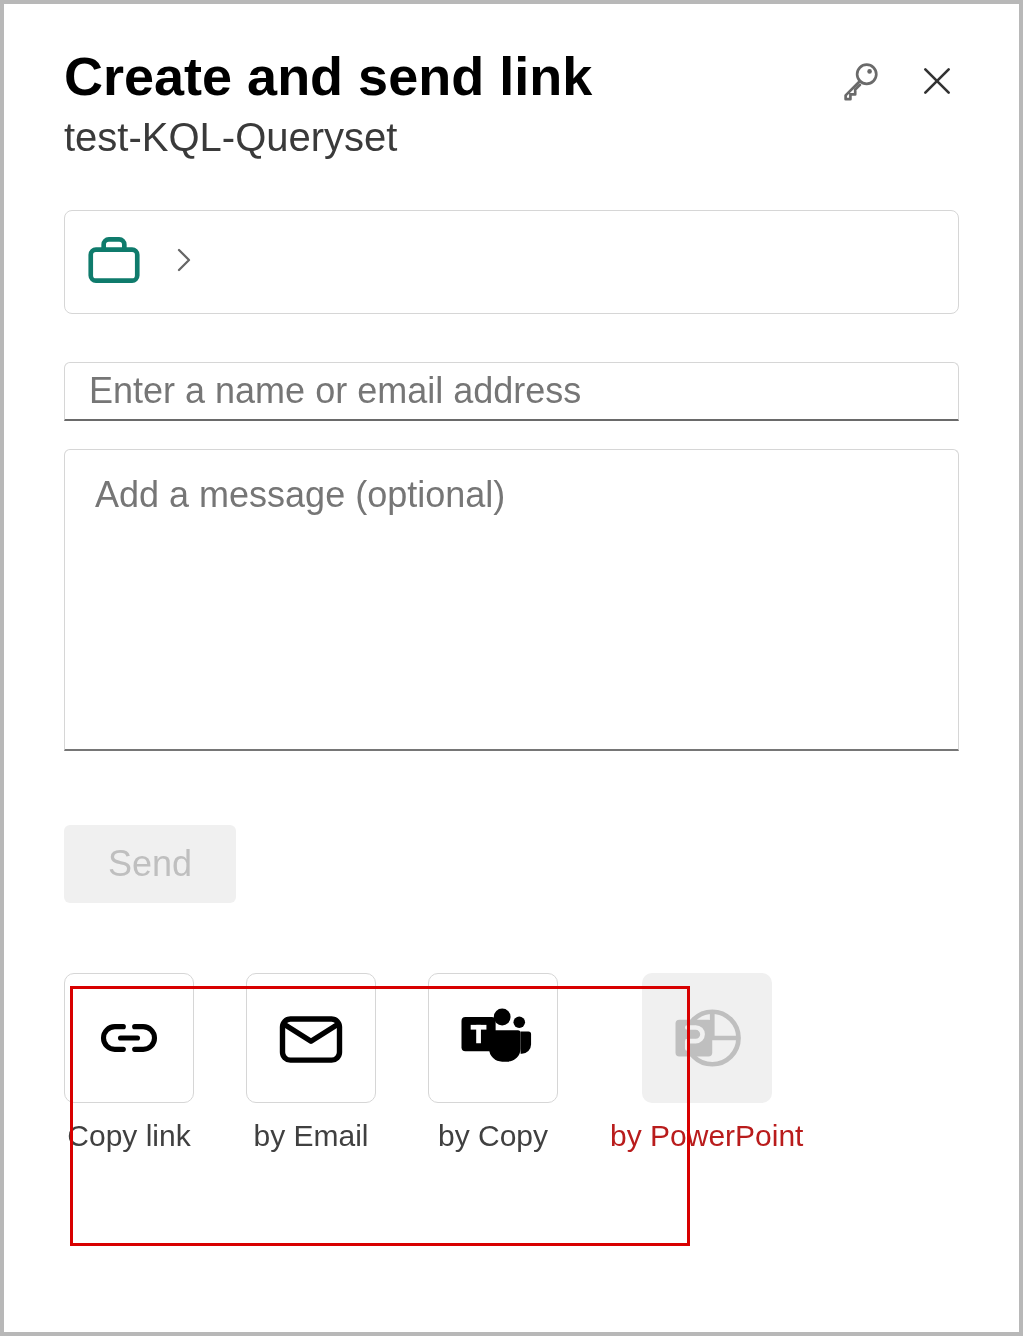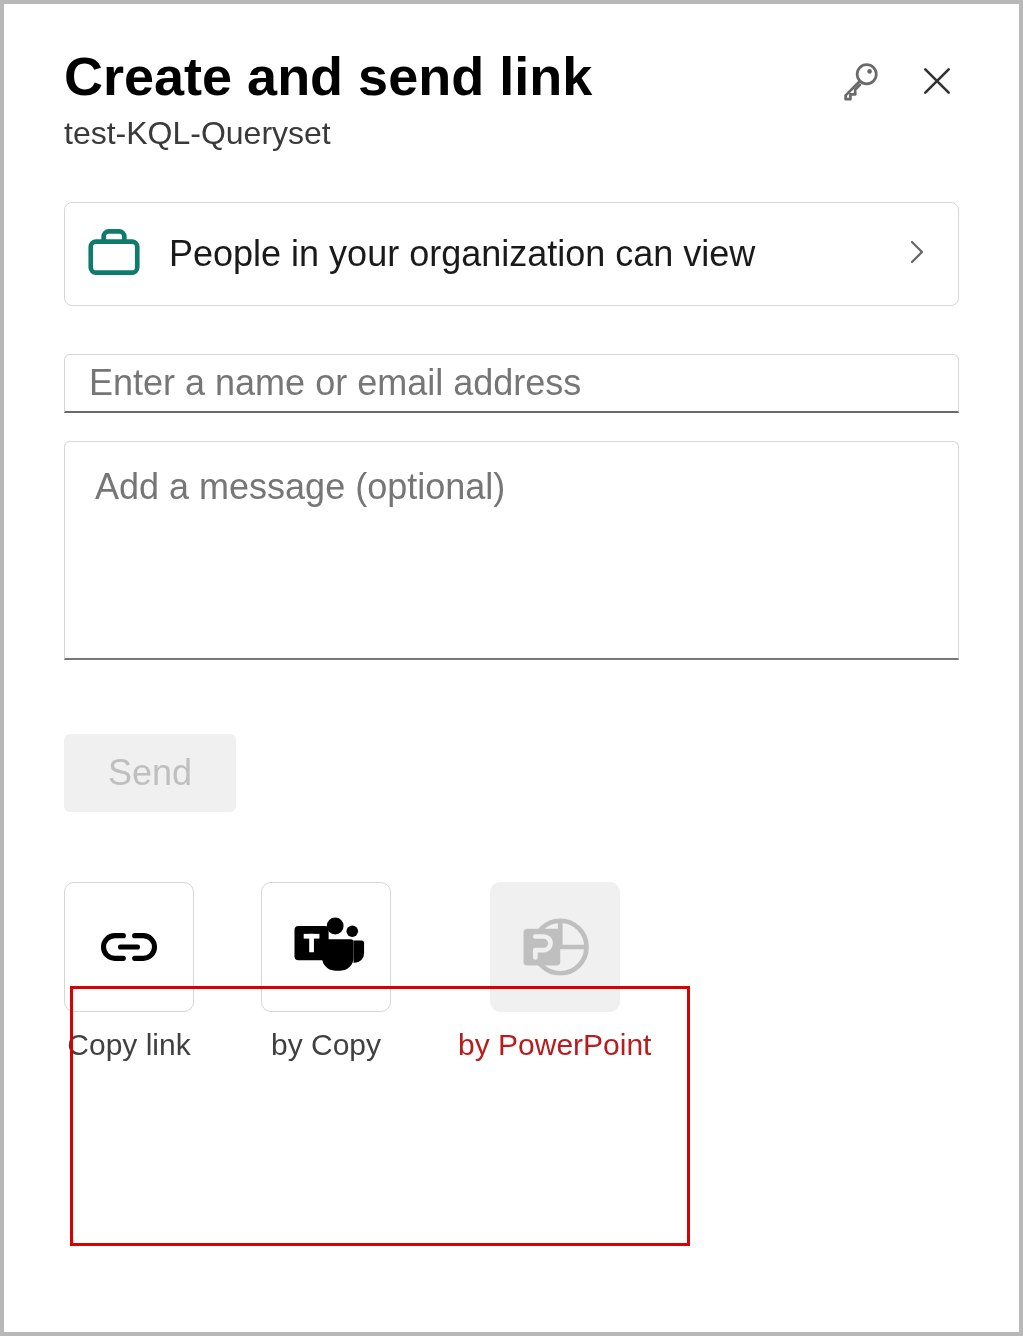--- a/index.html
+++ b/index.html
@@ -25,21 +25,21 @@
     .header-text {
       flex: 1;
     }
     .title {
       font-size: 54px;
       font-weight: 700;
       color: #000;
       line-height: 1.2;
     }
     .subtitle {
-      font-size: 32px;
+      font-size: 40px;
       color: #3a3a3a;
       margin-top: 6px;
     }
     .header-actions {
       display: flex;
       gap: 30px;
       align-items: center;
       margin-top: 12px;
     }
     .icon-btn {
@@ -81,21 +81,21 @@
       margin-top: 48px;
       outline: none;
       color: #242424;
       font-family: inherit;
     }
     .name-input::placeholder {
       color: #767676;
     }
     .message-input {
       width: 100%;
-      height: 219px;
+      height: 302px;
       border: 1.5px solid #d6d6d6;
       border-bottom: 2px solid #767676;
       border-radius: 6px 6px 0 0;
       font-size: 36px;
       padding: 24px 30px;
       margin-top: 28px;
       outline: none;
       resize: none;
       color: #242424;
       font-family: inherit;
@@ -112,21 +112,21 @@
       border: none;
       border-radius: 6px;
       font-size: 36px;
       color: #bfbfbf;
       padding: 18px 44px;
       cursor: default;
       font-family: inherit;
     }
     .share-options {
       display: flex;
-      gap: 67px;
+      gap: 52px;
       margin-top: 70px;
       align-items: flex-start;
     }
     .share-item {
       display: flex;
       flex-direction: column;
       align-items: center;
       gap: 16px;
       cursor: pointer;
     }
@@ -191,21 +191,20 @@
   </div>
 </div>
 
 <div class="permissions-row">
   <span class="briefcase-icon">
     <svg width="62" height="62" viewBox="0 0 24 24" fill="none" stroke="#0f7b6c" stroke-width="1.8" stroke-linecap="round" stroke-linejoin="round">
       <rect x="3" y="8" width="18" height="12" rx="2"></rect>
       <path d="M8 8 V6 a2 2 0 0 1 2-2 h4 a2 2 0 0 1 2 2 V8"></path>
     </svg>
   </span>
-  <div class="permissions-text">People in your organization can view</div>
   <span class="chevron-right">
     <svg width="30" height="30" viewBox="0 0 24 24" fill="none" stroke="#666" stroke-width="1.8" stroke-linecap="round" stroke-linejoin="round">
       <polyline points="8 4 16 12 8 20"></polyline>
     </svg>
   </span>
 </div>
 
 <input type="text" class="name-input" placeholder="Enter a name or email address" style="">
 
 <textarea class="message-input" placeholder="Add a message (optional)" style=""></textarea>
@@ -219,20 +218,29 @@
     <div class="share-tile">
       <svg width="68" height="68" viewBox="0 0 24 24" fill="none" stroke="#000" stroke-width="1.8" stroke-linecap="round">
         <path d="M9 12 H15"></path>
         <path d="M10 8 H7 a4 4 0 0 0 0 8 H10"></path>
         <path d="M14 8 H17 a4 4 0 0 1 0 8 H14"></path>
       </svg>
     </div>
     <div class="share-label">Copy link</div>
   </div>
 
+  <div class="share-item">
+    <div class="share-tile">
+      <svg width="76" height="76" viewBox="0 0 24 24" fill="none" stroke="#000" stroke-width="1.7" stroke-linecap="round" stroke-linejoin="round">
+        <rect x="3" y="6" width="18" height="13" rx="2.5"></rect>
+        <path d="M4 8 L12 13 L20 8"></path>
+      </svg>
+    </div>
+    <div class="share-label">by Email</div>
+  </div>
 
   <div class="share-item">
     <div class="share-tile">
       <svg width="84" height="84" viewBox="0 0 32 32" fill="#000">
         <circle cx="19.5" cy="8" r="3.2"></circle>
         <circle cx="26" cy="10" r="2.2"></circle>
         <path d="M14.5 13 h11 a1 1 0 0 1 1 1 v6 a5 5 0 0 1-5 5 h-2 a5 5 0 0 1-5-5 v-7 z"></path>
         <path d="M26.5 13.5 h3 a1 1 0 0 1 1 1 v4 a3.5 3.5 0 0 1-3.5 3.5 h-0.5 v-8.5 z"></path>
         <rect x="4" y="8" width="13" height="13" rx="1.5"></rect>
         <rect x="7.5" y="11" width="6" height="1.8" fill="#fff"></rect>

